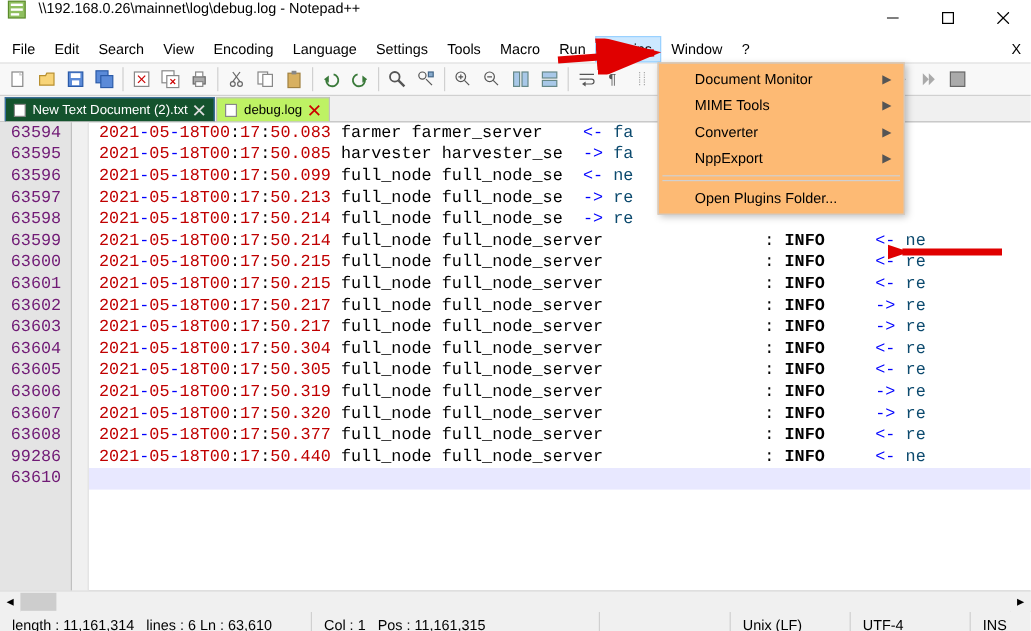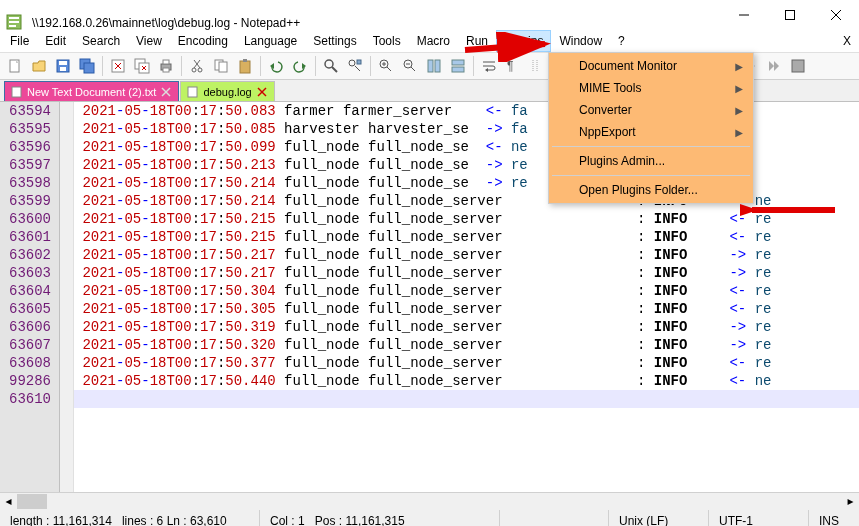--- a/index.html
+++ b/index.html
@@ -1,19 +1,19 @@
 <!DOCTYPE html>
 <html><head>
 <meta charset="utf-8">
 <style>
   * { margin: 0; padding: 0; box-sizing: border-box; }
   body { font-family: "Segoe UI", Tahoma, sans-serif; font-size: 12px; background: #fff; color: #000; overflow: hidden; width: 859px; height: 526px; position: relative; }
   
   
-  .titlebar { height: 30px; display: flex; align-items: flex-end; background: #fff; border-bottom: none; }
+  .titlebar { height: 30px; display: flex; align-items: flex-start; background: #fff; border-bottom: none; }
   .titlebar-icon { width: 16px; height: 16px; margin: 0 6px; }
   .titlebar-text { flex: 1; padding-left: 4px; font-size: 12px; color: #000; }
   .win-controls { display: flex; }
   .win-btn { width: 46px; height: 30px; display: flex; align-items: center; justify-content: center; }
   .win-btn svg { width: 10px; height: 10px; }
   
   
   .menubar { height: 22px; display: flex; align-items: stretch; padding-left: 2px; background: #fff; justify-content: flex-end; }
   .menuitem { padding: 0 8px; display: flex; align-items: center; font-size: 12px; cursor: default; }
   .menuitem.highlight { background: #cce8ff; border: 1px solid #99d1ff; padding: 0 7px; }
@@ -26,21 +26,21 @@
   .dd-sep { height: 1px; background: #d0d0d0; margin: 3px 1px; }
   
   
   .toolbar { height: 28px; background: #f8f8f8; border-top: 1px solid #e0e0e0; border-bottom: 1px solid #d0d0d0; display: flex; align-items: center; padding: 0 4px; gap: 2px; }
   .tool-btn { width: 22px; height: 22px; display: flex; align-items: center; justify-content: center; border: 1px solid transparent; }
   .tool-sep { width: 1px; height: 20px; background: #d0d0d0; margin: 0 2px; }
   
   
   .tabs { height: 22px; background: #f0f0f0; display: flex; align-items: flex-end; padding-left: 4px; border-bottom: 1px solid #c0c0c0; }
   .tab { height: 20px; padding: 0 6px; display: flex; align-items: center; gap: 4px; font-size: 11px; border: 1px solid #c0c0c0; border-bottom: none; margin-right: 1px; background: #e8e8e8; }
-  .tab.inactive { background: #ec4899; color: #fff; border-color: #3b6ea5; }
+  .tab.inactive { background: #14532d; color: #fff; border-color: #3b6ea5; }
   .tab.active { background: #bef264; }
   .tab-icon { width: 12px; height: 12px; }
   .tab-close { width: 12px; height: 12px; display: flex; align-items: center; justify-content: center; }
   
   
   .editor { display: flex; height: 390px; font-family: "Consolas", "Courier New", monospace; font-size: 14px; position: relative; }
   .gutter { width: 60px; background: #e4e4e4; text-align: right; padding-right: 8px; color: #701a75; border-right: 1px solid #c0c0c0; }
   .gutter div { height: 18px; line-height: 18px; }
   .fold { width: 14px; background: #f0f0f0; border-right: 1px solid #e0e0e0; }
   .lines { flex: 1; overflow: hidden; }
@@ -409,21 +409,21 @@
   </div>
   <div class="status-cell" style="flex:0 0 240px;">
     <span>Col :</span>&nbsp;<span>1</span>&nbsp;&nbsp;&nbsp;
     <span>Pos :</span>&nbsp;<span>11,161,315</span>
   </div>
   <div class="status-cell" style="flex:1;"></div>
   <div class="status-cell" style="flex:0 0 100px;">
       <span>Unix (LF)</span>
     </div>
   <div class="status-cell" style="flex:0 0 100px;">
-      <span>UTF-1</span>
+      <span>UTF-4</span>
     </div>
   <div class="status-cell" style="flex:0 0 50px;">
       <span>INS</span>
     </div>
 </div>
 
 <div class="dropdown">
   <div id="dd-sub-items">
       <div class="dd-item">
         <span>Document Monitor</span>
@@ -436,23 +436,20 @@
       <div class="dd-item">
         <span>Converter</span>
         <span class="arrow">▶</span>
       </div>
       <div class="dd-item">
         <span>NppExport</span>
         <span class="arrow">▶</span>
       </div>
     </div>
   <div class="dd-sep"></div>
-  <div class="dd-item">
-      <span>Plugins Admin...</span>
-    </div>
   <div class="dd-sep"></div>
   <div class="dd-item">
       <span>Open Plugins Folder...</span>
     </div>
 </div>
 
 <svg class="arrow-annot" style="left:460px;top:32px;" width="100" height="30">
   <defs>
       <marker id="ah1" markerWidth="10" markerHeight="10" refX="8" refY="3" orient="auto">
         <path d="M0,0 L0,6 L9,3 z" fill="#e00000"></path>

